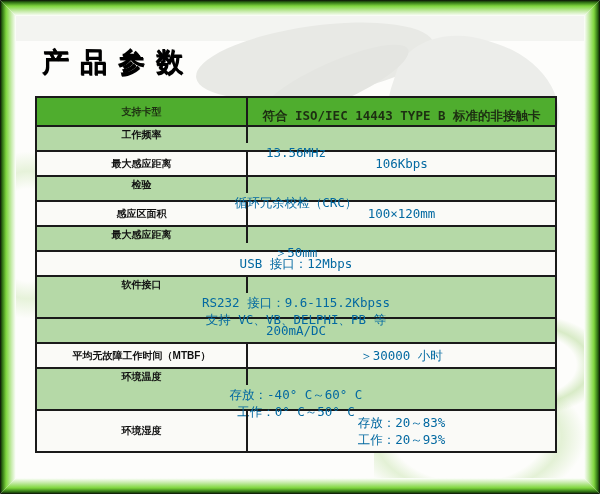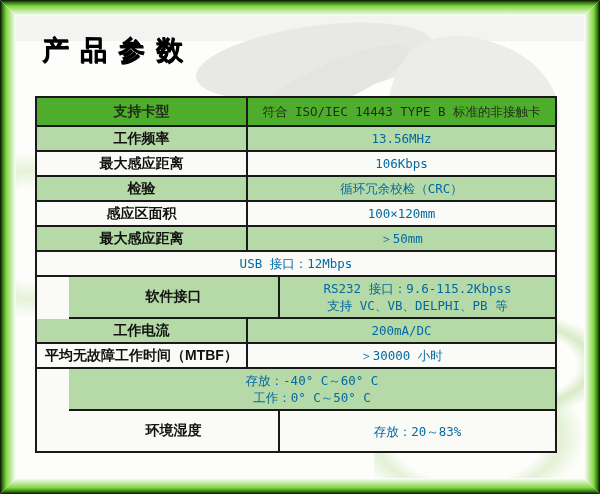--- a/index.html
+++ b/index.html
@@ -42,55 +42,55 @@
     background:#e4e5e1;transform:rotate(-24deg);}
   .wm-swirl-br{right:16px;bottom:12px;width:210px;height:180px;
     background:
       radial-gradient(ellipse 120px 70px at 70% 35%,rgba(255,255,255,0) 46%,rgba(186,220,156,.55) 58%,rgba(255,255,255,0) 74%),
       radial-gradient(ellipse 150px 90px at 45% 75%,rgba(255,255,255,0) 50%,rgba(196,226,168,.45) 62%,rgba(255,255,255,0) 78%);}
   .wm-swirl-left{left:16px;top:150px;width:120px;height:170px;
     background:radial-gradient(ellipse 80px 110px at 10% 50%,rgba(255,255,255,0) 42%,rgba(196,226,168,.4) 58%,rgba(255,255,255,0) 76%);}
 
   
   .page-title{
-    position:absolute;left:42px;top:32px;z-index:2;
+    position:absolute;left:42px;top:44px;z-index:2;
     font-size:27px;font-weight:900;color:#000;letter-spacing:11px;
     text-shadow:0.5px 0.5px 0 #000;
     white-space:nowrap;
   }
 
   
   .spec-table{
     position:absolute;left:35px;top:96px;width:522px;z-index:2;
     border:2px solid var(--border-black);
     background:var(--row-white);
     box-sizing:border-box;
   }
   .spec-row{display:flex;border-bottom:2px solid var(--border-black);}
   .spec-row:last-child{border-bottom:none;}
   .spec-row.h-single{height:23px;}
-  .spec-row.h-tall{height:40px;margin-left:32px;}
+  .spec-row.h-tall{height:40px;}
   .spec-row.header-row{height:27px;background:var(--header-green);}
-  .spec-row.green{background:var(--row-green);}
+  .spec-row.green{background:var(--row-green);flex-direction:column;}
   .spec-row.white{background:var(--row-white);}
 
   .label-cell{
     width:211px;flex:none;border-right:2px solid var(--border-black);
     display:flex;align-items:center;justify-content:center;
-    font-size:14px;font-weight:bold;color:#111;
+    font-size:10px;font-weight:bold;color:#111;
     padding:1px 4px;box-sizing:border-box;text-align:center;
   }
   .value-cell{
     flex:1;display:flex;flex-direction:column;align-items:center;justify-content:center;
     font-size:12.5px;color:#0369a1;
     font-family:"DejaVu Sans Mono","Liberation Mono",monospace;
     padding:1px 4px;box-sizing:border-box;text-align:center;line-height:17px;
   }
   .header-row .label-cell,.header-row .value-cell{color:#1d2f12;}
-  .header-row .value-cell{font-weight:normal;}
+  .header-row .value-cell{font-weight:bold;justify-content:flex-end;}
 </style>
 </head>
 <body>
 
 <div class="frame-edge frame-top"></div>
 <div class="frame-edge frame-bottom"></div>
 <div class="frame-edge frame-left"></div>
 <div class="frame-edge frame-right"></div>
 
 <div class="top-band"></div>
@@ -145,36 +145,37 @@
       </div>
     </div>
     <div class="spec-row h-tall green">
       <div class="label-cell">软件接口</div>
       <div class="value-cell">
         <div>RS232 接口：9.6-115.2Kbpss</div>
         <div>支持 VC、VB、DELPHI、PB 等</div>
       </div>
     </div>
     <div class="spec-row h-single green">
-      <div class="label-cell">工作电流</div>
       <div class="value-cell">
         <div>200mA/DC</div>
       </div>
     </div>
     <div class="spec-row h-single white">
       <div class="label-cell">平均无故障工作时间（MTBF）</div>
       <div class="value-cell">
         <div>＞30000 小时</div>
       </div>
     </div>
     <div class="spec-row h-tall green">
+      <div class="label-cell">环境温度</div>
       <div class="value-cell">
         <div>存放：-40° C～60° C</div>
         <div>工作：0° C～50° C</div>
       </div>
     </div>
     <div class="spec-row h-tall white">
       <div class="label-cell">环境湿度</div>
       <div class="value-cell">
         <div>存放：20～83%</div>
+        <div>工作：20～93%</div>
       </div>
     </div>
   </div>
 
 </body></html>

